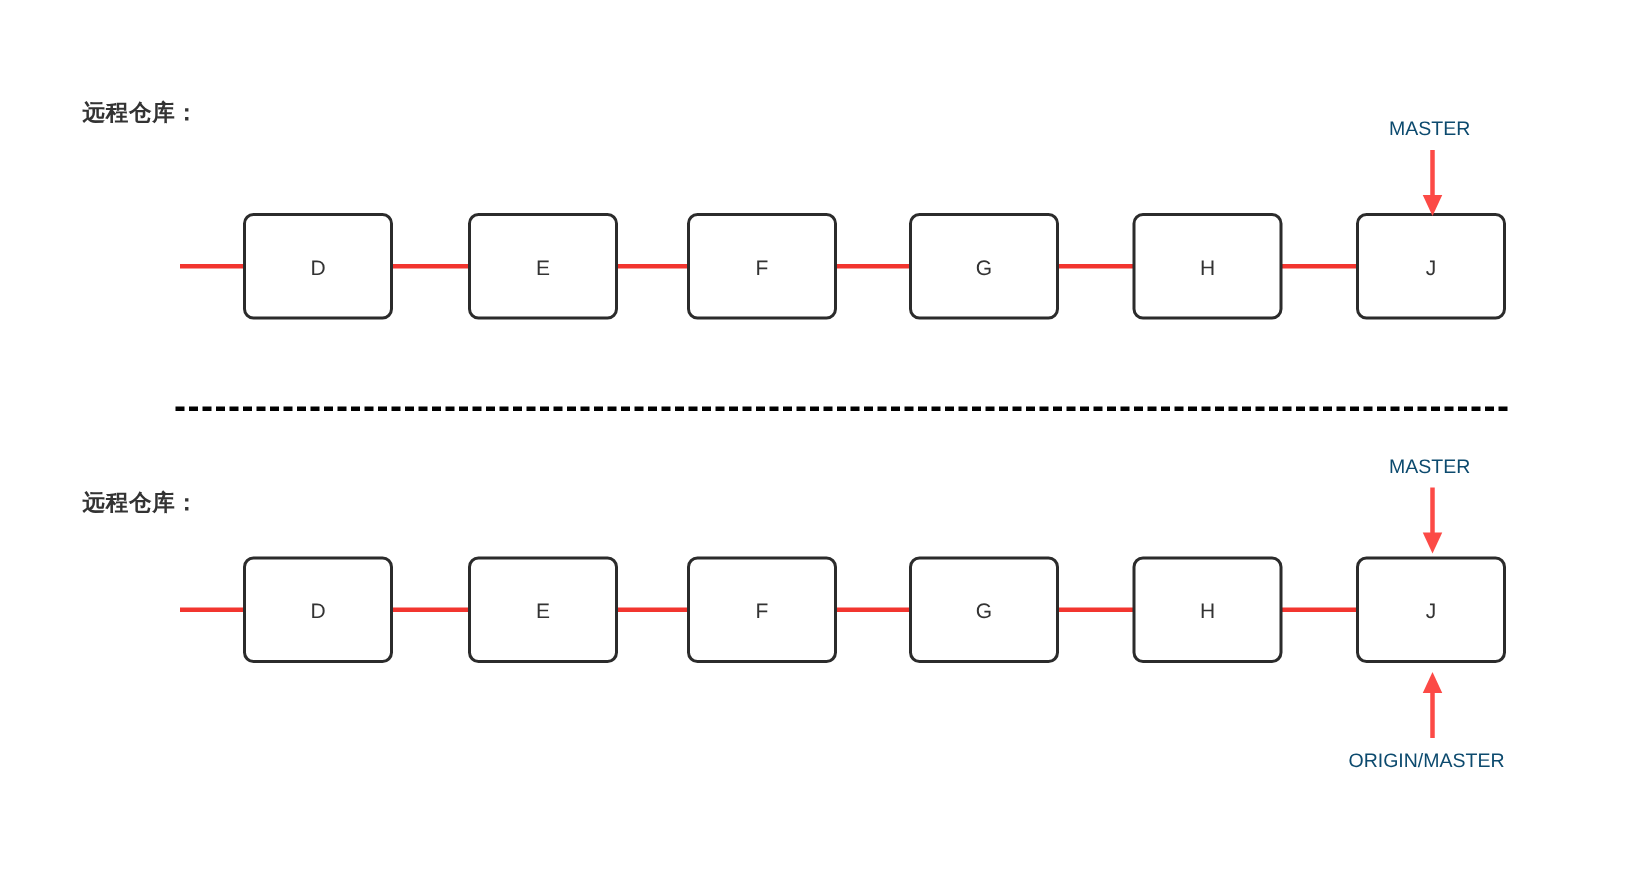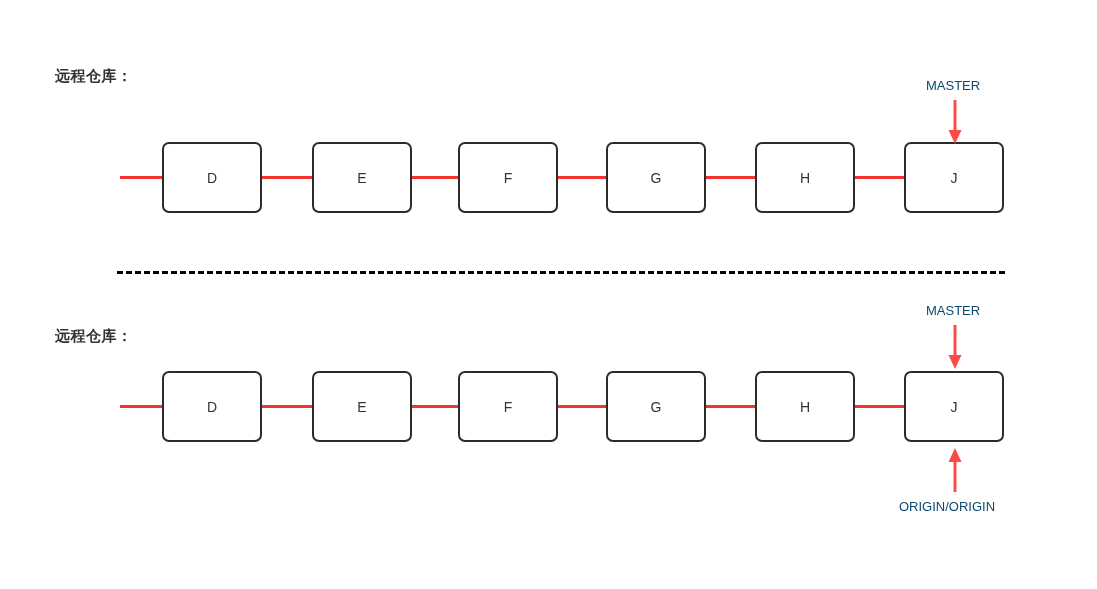--- a/index.html
+++ b/index.html
@@ -166,15 +166,15 @@
   <div class="branch-label" style="left:926px; top:304px;">MASTER</div>
   <svg class="arrow-svg" style="left:944px; top:325px;" width="22" height="46" viewBox="0 0 22 46">
     <line x1="11" y1="0" x2="11" y2="32" stroke="#fc4a46" stroke-width="3"></line>
     <polygon points="11,44 4.5,30 17.5,30" fill="#fc4a46"></polygon>
   </svg>
 
   <svg class="arrow-svg" style="left:944px; top:446px;" width="22" height="46" viewBox="0 0 22 46">
     <line x1="11" y1="46" x2="11" y2="14" stroke="#fc4a46" stroke-width="3"></line>
     <polygon points="11,2 4.5,16 17.5,16" fill="#fc4a46"></polygon>
   </svg>
-  <div class="branch-label" style="left:899px; top:500px;">ORIGIN/ORIGIN</div>
+  <div class="branch-label" style="left:899px; top:500px;">ORIGIN/MASTER</div>
 
 </div>
 
 </body></html>

